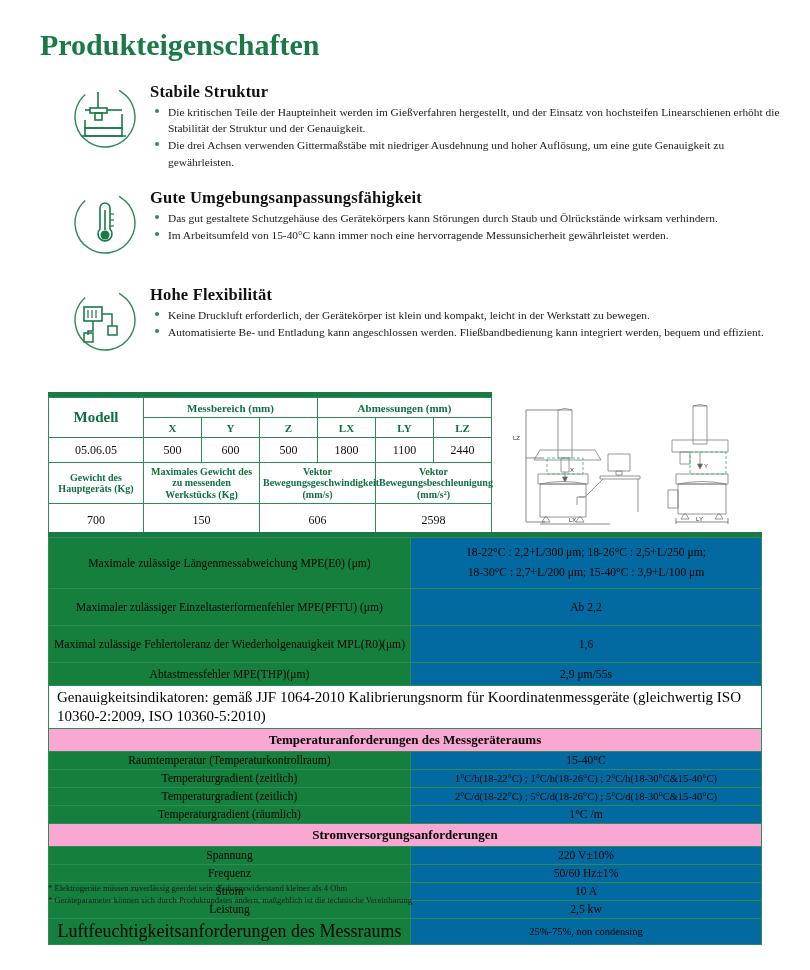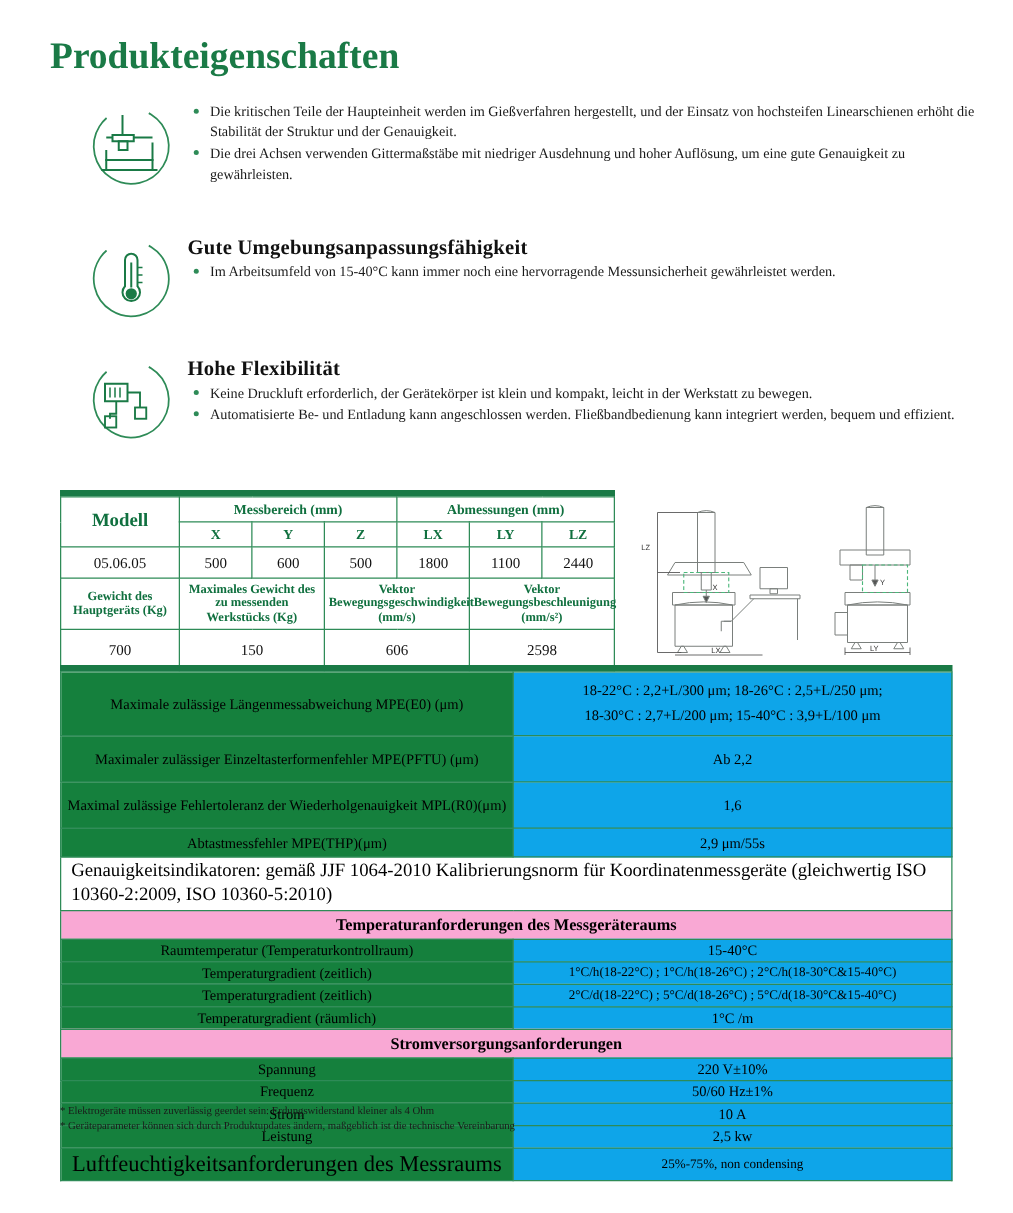--- a/index.html
+++ b/index.html
@@ -165,21 +165,21 @@
     font-size: 11.6px;
     padding: 2px 4px;
   }
   #spec-table td.labelcell {
     background: #15803d;
     text-align: center;
     width: 353px;
   }
   #spec-table td.valuecell {
     text-align: center;
-    background: #0ea5e9;
+    background: #0369a1;
   }
   #spec-table td.notecell {
     text-align: left;
     font-size: 15px;
     line-height: 1.25;
     padding: 2px 8px;
   }
   #spec-table td.sectioncell {
     background: #f9a8d4;
     text-align: center;
@@ -220,20 +220,21 @@
         <rect x="18" y="24" width="17" height="5" fill="none" stroke="#1a7a46" stroke-width="1.6"></rect>
         <rect x="23" y="29" width="7" height="7" fill="none" stroke="#1a7a46" stroke-width="1.6"></rect>
         <line x1="13" y1="26" x2="18" y2="26" stroke="#1a7a46" stroke-width="1.6"></line>
         <line x1="35" y1="26" x2="50" y2="26" stroke="#1a7a46" stroke-width="1.6"></line>
         <path d="M13 36 L13 44 L50 44 L50 30" fill="none" stroke="#1a7a46" stroke-width="1.6"></path>
         <rect x="13" y="44" width="37" height="8" fill="none" stroke="#1a7a46" stroke-width="1.6"></rect>
         <line x1="9" y1="52" x2="54" y2="52" stroke="#1a7a46" stroke-width="1.6"></line>
       </svg>
     </div>
     <div class="feature-body">
+      <div class="feature-title">Stabile Struktur</div>
       <ul class="bullets">
         <li><span class="dot"></span><span>Die kritischen Teile der Haupteinheit werden im Gießverfahren hergestellt, und der Einsatz von hochsteifen Linearschienen erhöht die Stabilität der Struktur und der Genauigkeit.</span></li>
         <li><span class="dot"></span><span>Die drei Achsen verwenden Gittermaßstäbe mit niedriger Ausdehnung und hoher Auflösung, um eine gute Genauigkeit zu gewährleisten.</span></li>
       </ul>
     </div>
   </div>
 
   <div class="feature" id="feature-1">
     <div class="feature-icon">
       <svg width="66" height="66" viewBox="0 0 66 66">
@@ -242,20 +243,21 @@
         <line x1="33" y1="20" x2="33" y2="40" stroke="#1a7a46" stroke-width="1.6"></line>
         <circle cx="33" cy="45" r="4.5" fill="#1a7a46"></circle>
         <line x1="38" y1="24" x2="42" y2="24" stroke="#1a7a46" stroke-width="1.2"></line>
         <line x1="38" y1="30" x2="42" y2="30" stroke="#1a7a46" stroke-width="1.2"></line>
         <line x1="38" y1="36" x2="42" y2="36" stroke="#1a7a46" stroke-width="1.2"></line>
       </svg>
     </div>
     <div class="feature-body">
       <div class="feature-title">Gute Umgebungsanpassungsfähigkeit</div>
       <ul class="bullets">
+        <li><span class="dot"></span><span>Das gut gestaltete Schutzgehäuse des Gerätekörpers kann Störungen durch Staub und Ölrückstände wirksam verhindern.</span></li>
         <li><span class="dot"></span><span>Im Arbeitsumfeld von 15-40°C kann immer noch eine hervorragende Messunsicherheit gewährleistet werden.</span></li>
       </ul>
     </div>
   </div>
 
   <div class="feature" id="feature-2">
     <div class="feature-icon">
       <svg width="66" height="66" viewBox="0 0 66 66">
         <circle cx="33" cy="33" r="30" fill="none" stroke="#2e8b57" stroke-width="1.4" stroke-dasharray="150 36" transform="rotate(-58 33 33)"></circle>
         <rect x="12" y="20" width="18" height="14" fill="none" stroke="#1a7a46" stroke-width="1.6"></rect>

